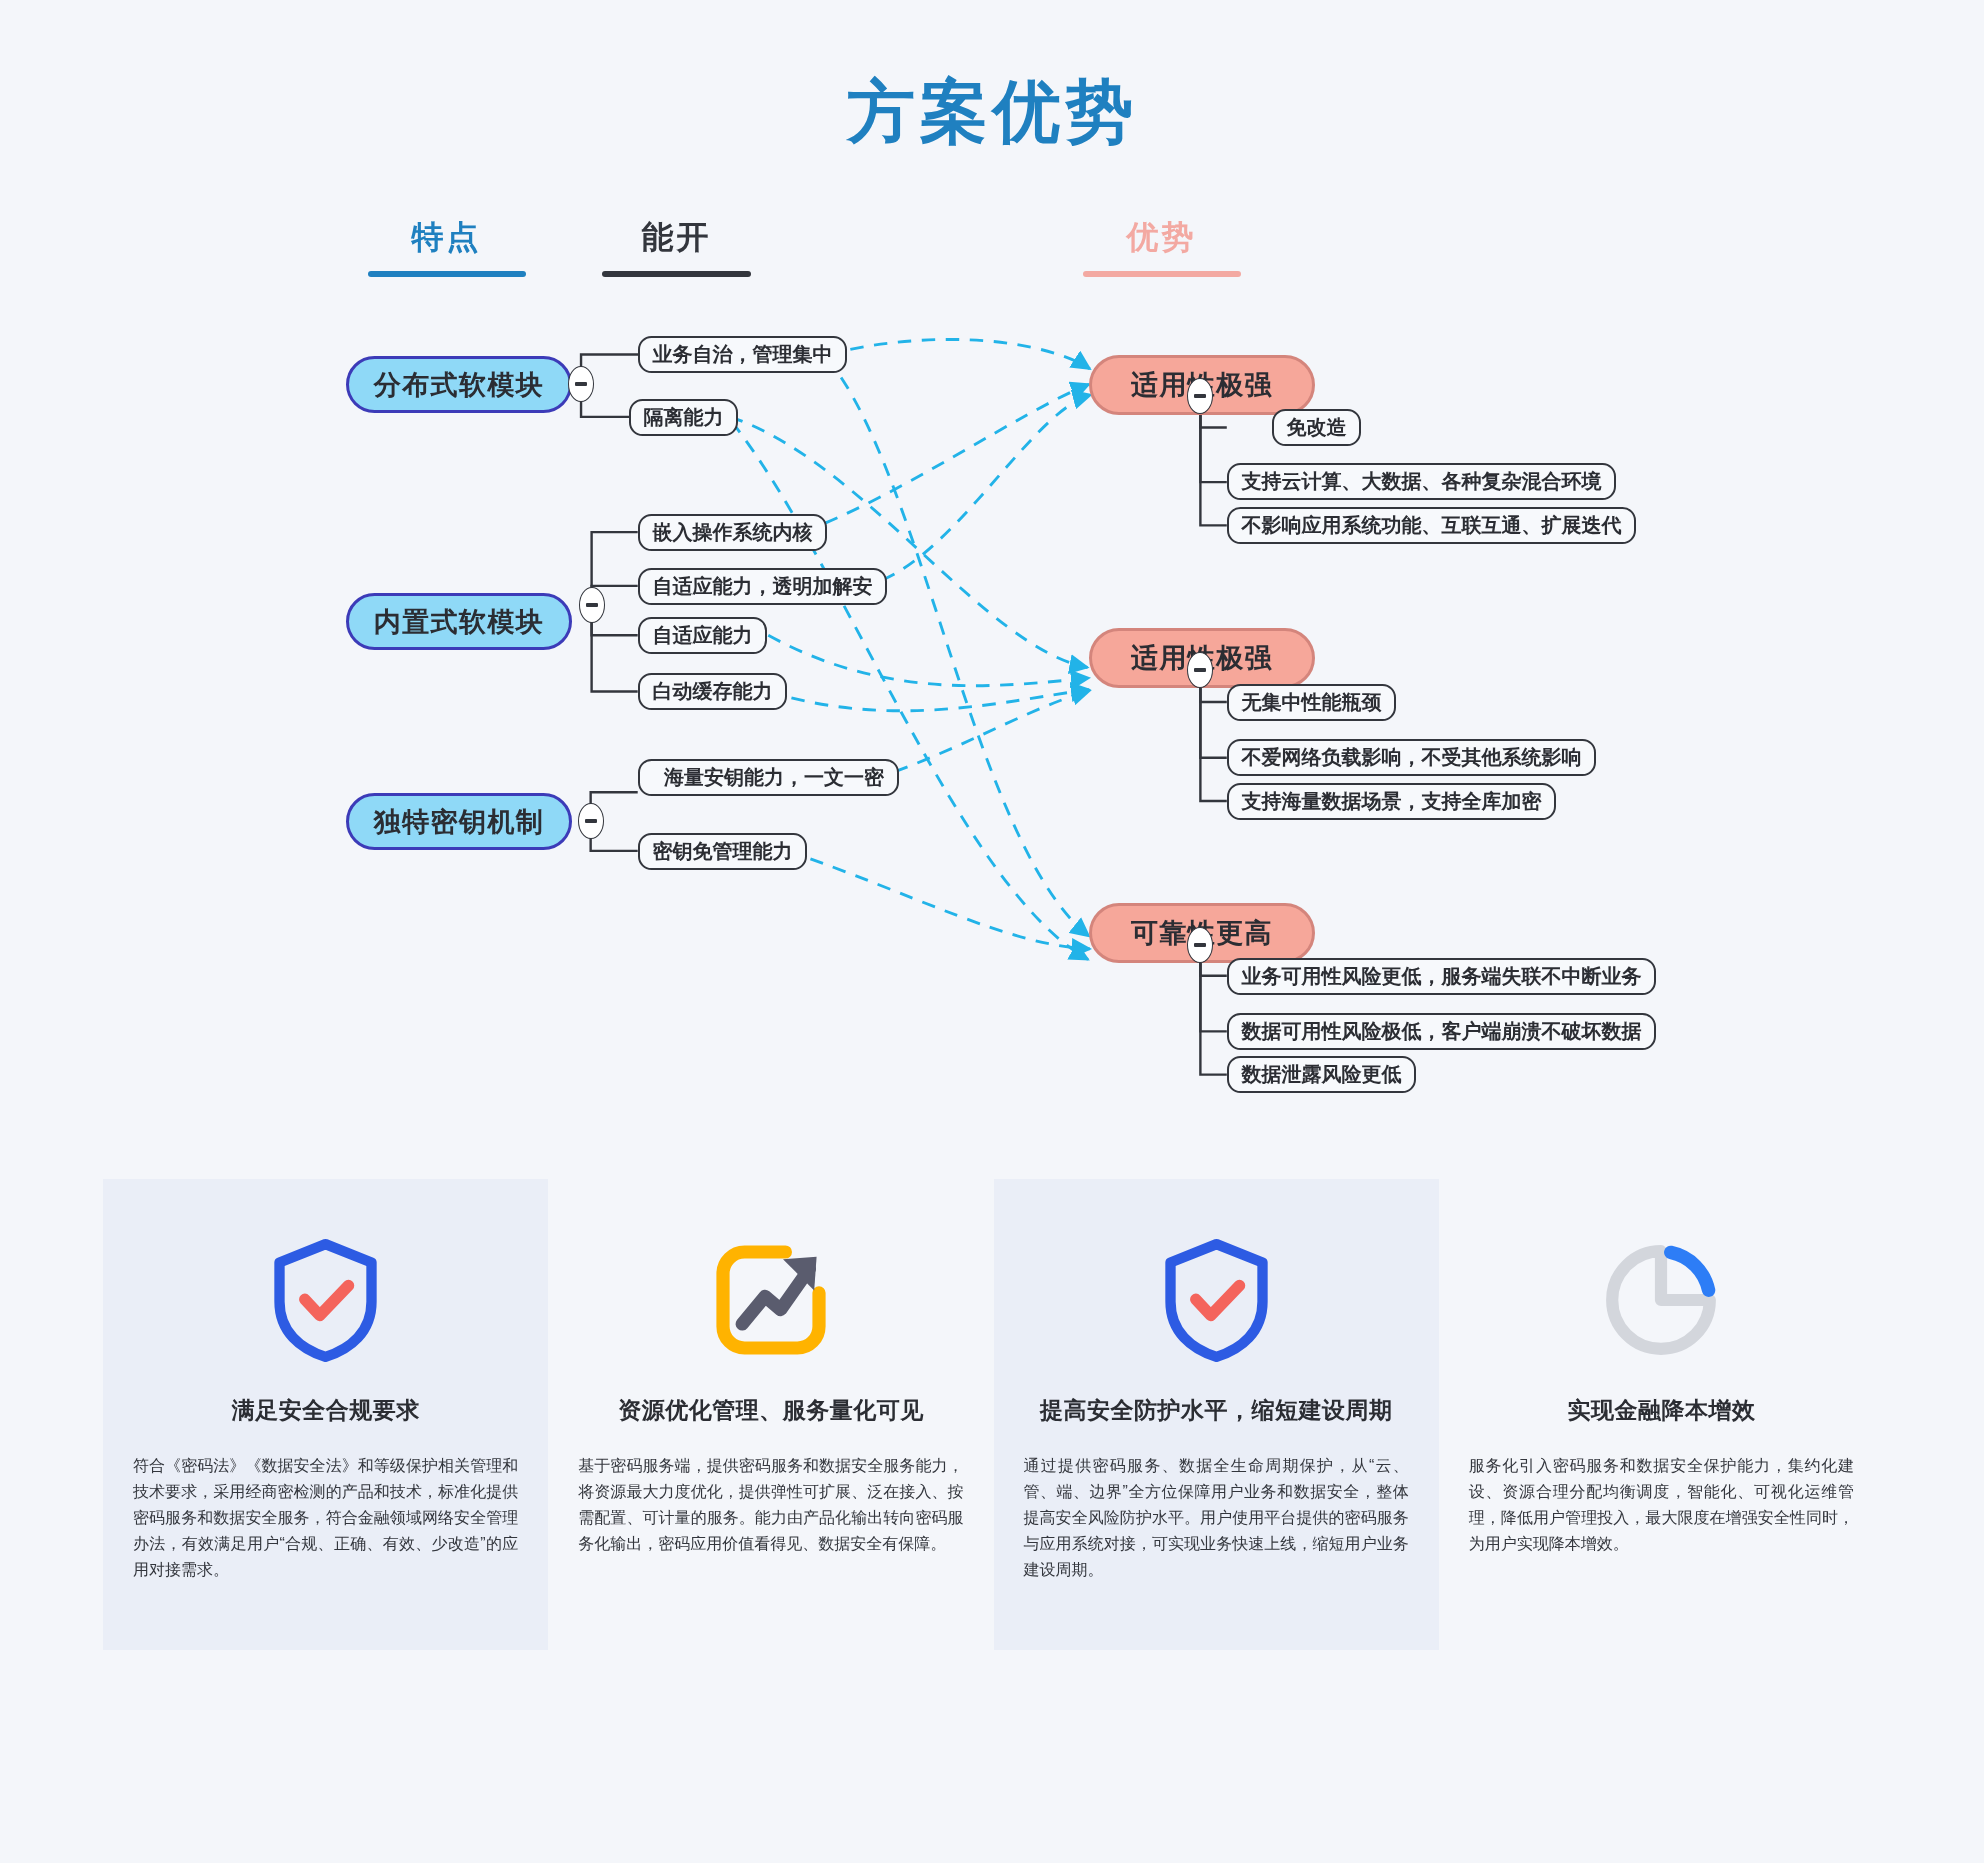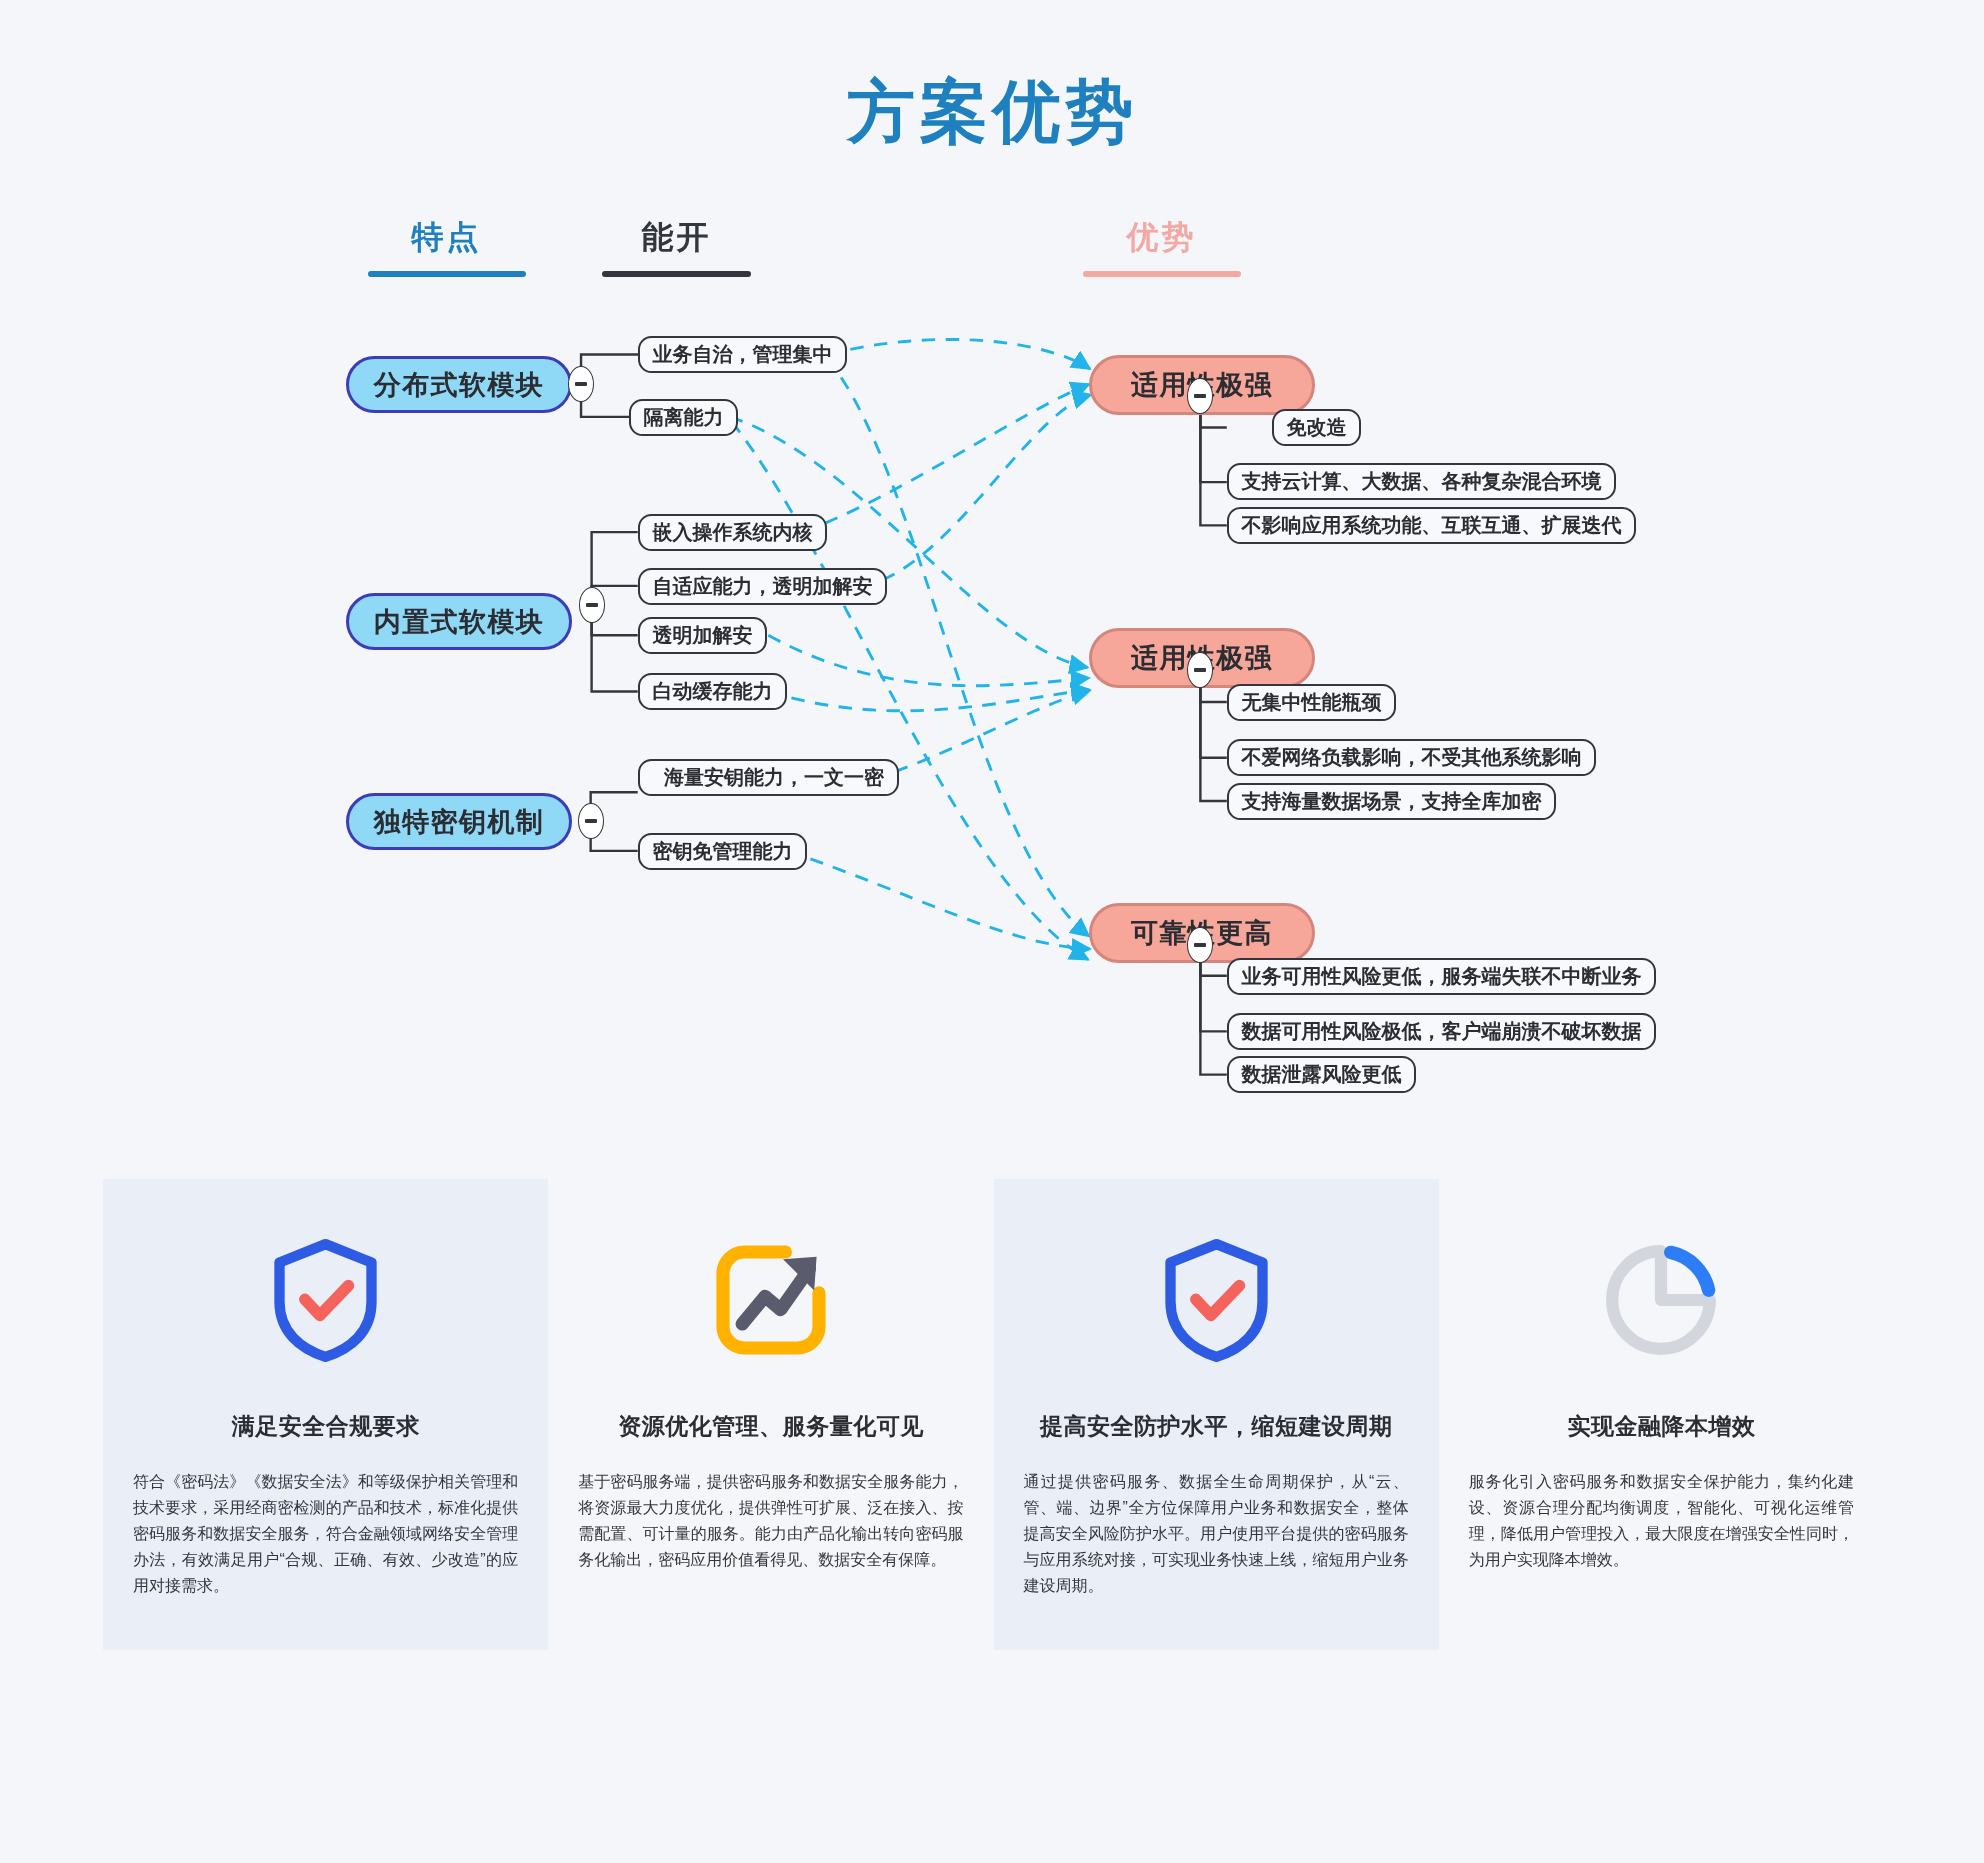--- a/index.html
+++ b/index.html
@@ -57,21 +57,21 @@
     display:flex; align-items:center; justify-content:center;
   }
   .toggle .bar{ width:12.5px; height:4.3px; background:#33363D; border-radius:1px; }
 
   
   #cards{ position:absolute; left:103px; top:1179px; width:1781px; height:471px; display:flex; }
   .card{ width:25%; height:100%; padding:54px 30px 0 30px; display:flex;
          flex-direction:column; align-items:center; }
   .card.alt{ background:#EAEEF7; }
   .card-icon{ height:134px; display:flex; align-items:center; justify-content:center; }
-  .card-title{ margin-top:44px; font-size:23px; font-weight:bold; color:#2B2D33;
+  .card-title{ margin-top:28px; font-size:23px; font-weight:bold; color:#2B2D33;
                text-align:center; letter-spacing:0.5px; white-space:nowrap; }
   .card-body{ margin-top:27px; font-size:16px; line-height:1.62; color:#33363D;
               text-align:justify; width:100%; }
 </style>
 </head>
 <body>
 
 <div id="page-title">方案优势</div>
 
 <div class="col-head" id="colhead-0">
@@ -162,21 +162,21 @@
   <div class="toggle" style="left:579px; top:318px;">
     <span class="bar"></span>
   </div>
   <div class="node leaf" style="left:638px; top:245px; height:37px;">
     <span>嵌入操作系统内核</span>
   </div>
   <div class="node leaf" style="left:638px; top:299px; height:37px;">
     <span>自适应能力，透明加解安</span>
   </div>
   <div class="node leaf" style="left:638px; top:348px; height:37px;">
-    <span>透明加解安</span>
+    <span>自适应能力</span>
   </div>
   <div class="node leaf" style="left:638px; top:404px; height:37px;">
     <span>白动缓存能力</span>
   </div>
 
   <div class="node pill blue" id="feat-2" style="left:346px; top:524px; width:226px; height:57px;">
     <span>独特密钥机制</span>
   </div>
   <div class="toggle" style="left:578px; top:534px;">
     <span class="bar"></span>

